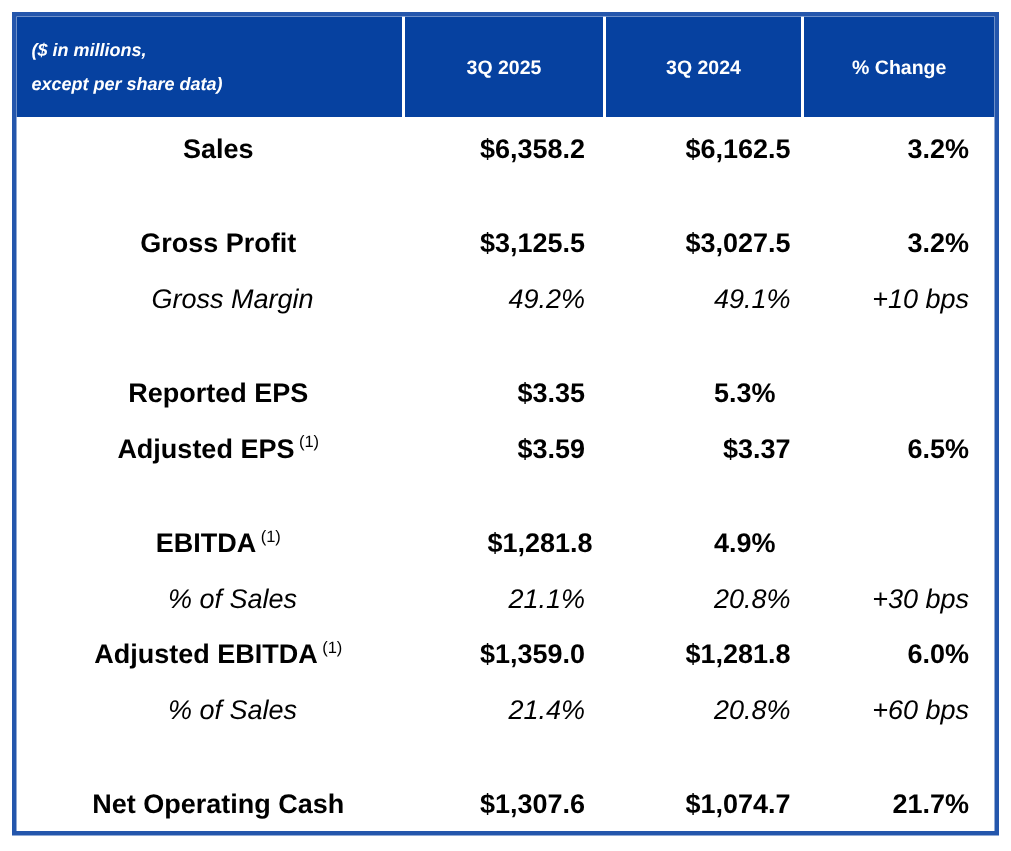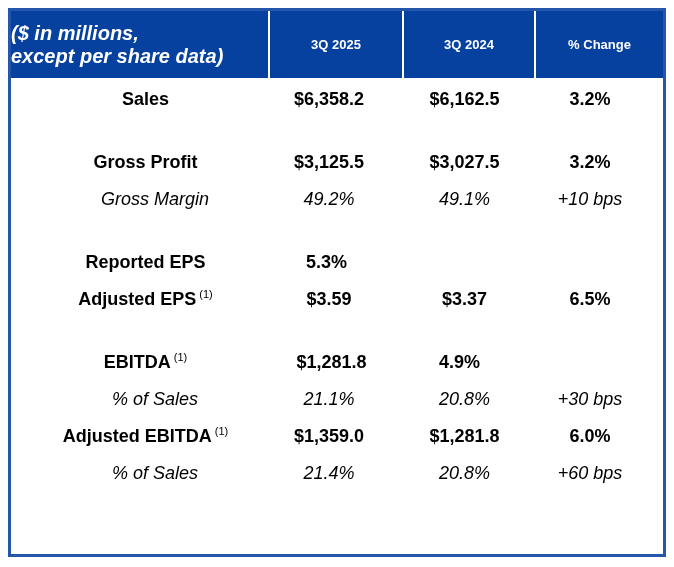--- a/index.html
+++ b/index.html
@@ -34,23 +34,24 @@
     display: grid;
     grid-template-columns: 257px 134px 132px 129px;
     height: 67px;
     background: var(--header-bg);
     color: var(--header-text);
   }
   .corner {
     display: flex;
     flex-direction: column;
     justify-content: center;
+    padding-left: 10px;
     font-style: italic;
     font-weight: bold;
-    font-size: 20px;
+    font-size: 12px;
     line-height: 23px;
   }
   .colhead {
     border-left: 2px solid var(--divider);
     display: flex;
     align-items: center;
     justify-content: center;
     font-size: 13px;
     font-weight: bold;
     white-space: nowrap;
@@ -62,21 +63,21 @@
     height: 37px;
     align-items: center;
     font-size: 18px;
     font-weight: bold;
     white-space: nowrap;
   }
   .row.gap { margin-top: 26px; }
   .row.sub { font-weight: normal; font-style: italic; }
   .cell.label { padding-left: 12px; text-align: center; }
   .row.sub .cell.label { padding-left: 31px; }
-  .cell.v { text-align: center; }
+  .cell.v { text-align: right; }
   .cell.v1 { padding-right: 12px; }
   .cell.v2 { padding-right: 7px; }
   .cell.v3 { padding-right: 17px; }
   sup.note {
     font-size: 11px;
     font-weight: normal;
     vertical-align: super;
     line-height: 0;
     margin-left: 3px;
   }
@@ -109,20 +110,21 @@
           <div class="cell v v3">3.2%</div>
         </div>
         <div class="row sub">
           <div class="cell label">Gross Margin</div>
           <div class="cell v v1">49.2%</div>
           <div class="cell v v2">49.1%</div>
           <div class="cell v v3">+10 bps</div>
         </div>
         <div class="row main gap">
           <div class="cell label">Reported EPS</div>
+          <div class="cell v v1">$3.35</div>
           <div class="cell v v3">5.3%</div>
         </div>
         <div class="row main">
           <div class="cell label">Adjusted EPS<sup class="note">(1)</sup></div>
           <div class="cell v v1">$3.59</div>
           <div class="cell v v2">$3.37</div>
           <div class="cell v v3">6.5%</div>
         </div>
         <div class="row main gap">
           <div class="cell label">EBITDA<sup class="note">(1)</sup></div>
@@ -140,15 +142,21 @@
           <div class="cell v v1">$1,359.0</div>
           <div class="cell v v2">$1,281.8</div>
           <div class="cell v v3">6.0%</div>
         </div>
         <div class="row sub">
           <div class="cell label">% of Sales</div>
           <div class="cell v v1">21.4%</div>
           <div class="cell v v2">20.8%</div>
           <div class="cell v v3">+60 bps</div>
         </div>
+        <div class="row main gap">
+          <div class="cell label">Net Operating Cash</div>
+          <div class="cell v v1">$1,307.6</div>
+          <div class="cell v v2">$1,074.7</div>
+          <div class="cell v v3">21.7%</div>
+        </div>
       </div>
   </div>
 </div>
 
 </body></html>

